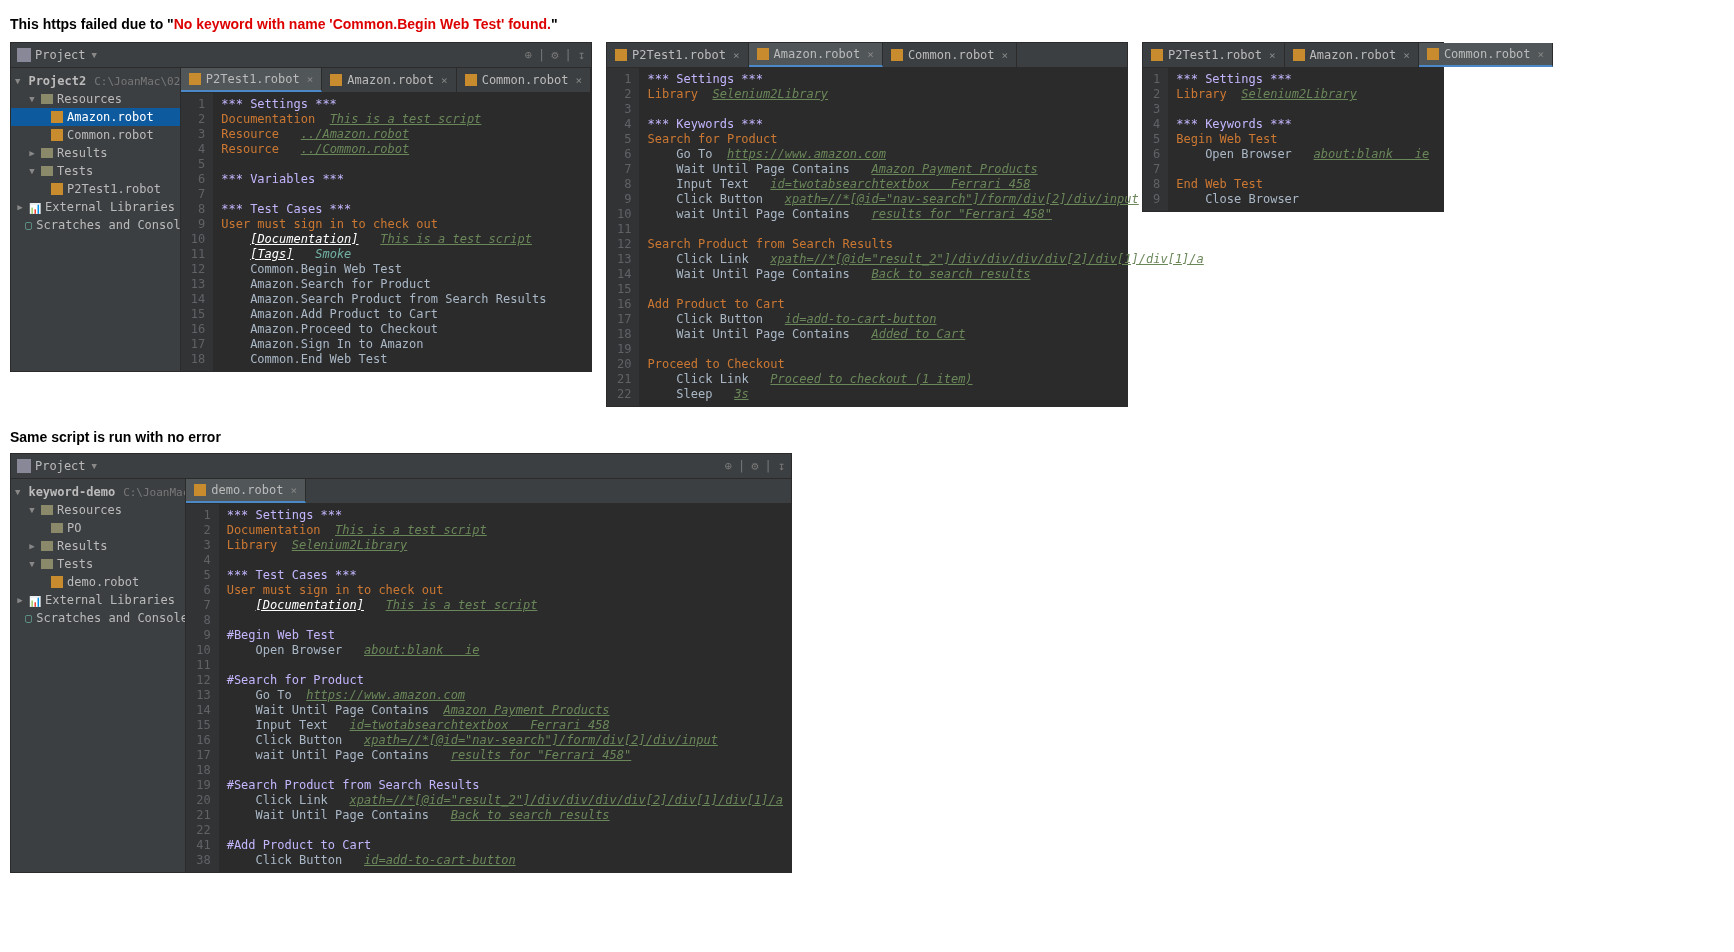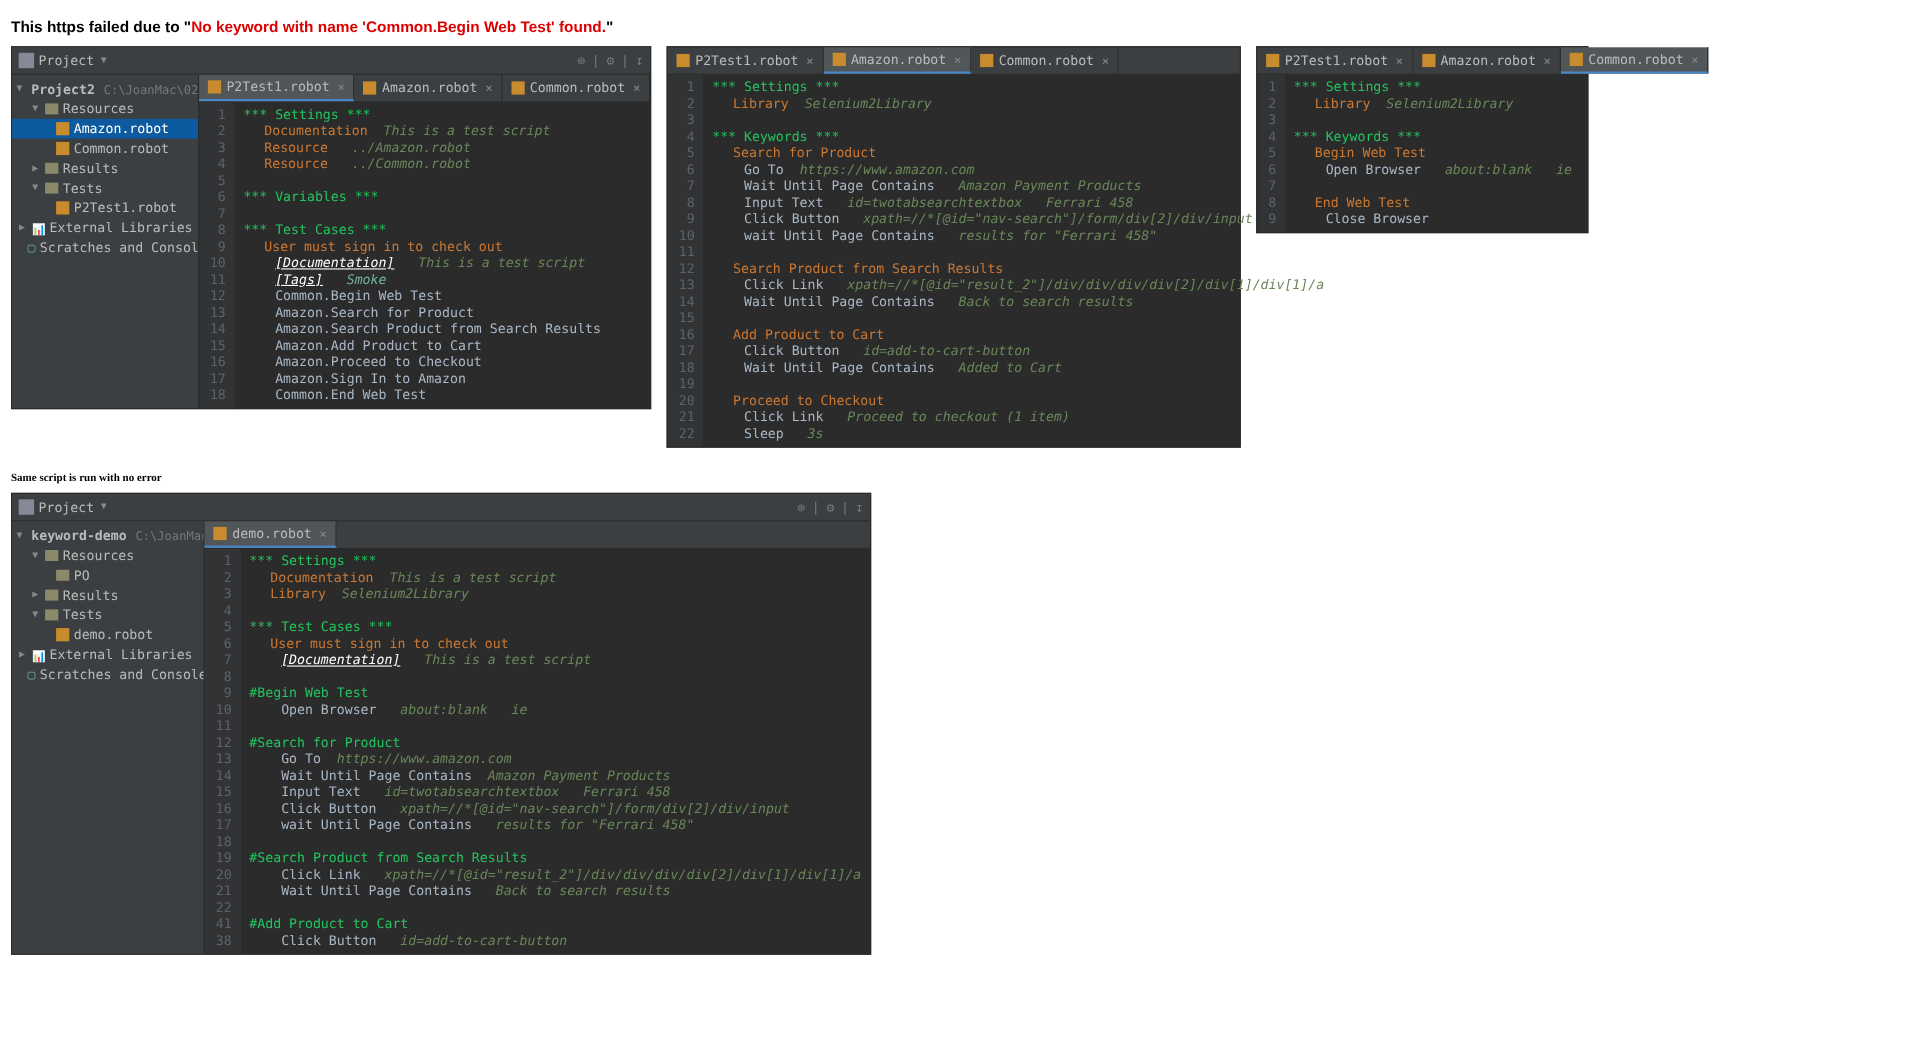--- a/index.html
+++ b/index.html
@@ -1,18 +1,18 @@
 <!DOCTYPE html>
 <html><head>
 <meta charset="utf-8">
 <style>
   body { margin:0; padding:10px; font-family:Arial,Helvetica,sans-serif; font-size:12px; background:#fff; color:#000; }
   .err-line { font-size:14px; font-weight:bold; margin:6px 0 10px 0; }
   .err-red { color:#d00; }
-  .caption { font-size:10px; font-weight:bold; margin:22px 0 8px 0;font-family:Liberation Serif, serif; }
+  .caption { font-size:14px; font-weight:bold; margin:22px 0 8px 0; }
   .row { display:flex; gap:14px; align-items:flex-start; }
   .ide { background:#3c3f41; color:#bbb; font-family:Consolas,Menlo,monospace; font-size:12px; border:1px solid #2b2b2b; display:flex; flex-direction:column; }
   .title-bar { display:flex; align-items:center; height:24px; background:#3c3f41; border-bottom:1px solid #2b2b2b; padding:0 6px; gap:8px; }
   .title-left { display:flex; align-items:center; gap:4px; flex:0 0 auto; }
   .title-ico { width:14px; height:14px; background:#889; }
   .title-text { color:#bbb; font-size:12px; }
   .title-drop { color:#888; font-size:9px; margin-left:2px;}
   .tb-icons { margin-left:auto; display:flex; gap:6px; color:#777; font-size:12px;}
   .ide-body { display:flex; }
   .sidebar { width:200px; background:#3c3f41; border-right:1px solid #2b2b2b; padding:4px 0; overflow:hidden;}
@@ -28,23 +28,23 @@
   .tabs { display:flex; background:#3c3f41; border-bottom:1px solid #2b2b2b; height:24px;}
   .tab { display:flex; align-items:center; gap:5px; padding:0 8px; border-right:1px solid #2b2b2b; color:#bbb; font-size:12px;}
   .tab.active { background:#515658; border-bottom:2px solid #4a88c7;}
   .tab.sel-amz { background:#515658; border-bottom:2px solid #4a88c7;}
   .tab-close { color:#888; font-size:11px; margin-left:2px;}
   .code-area { display:flex; background:#2b2b2b; min-height:100px;}
   .gutter { background:#313335; color:#606366; text-align:right; padding:4px 8px 4px 10px; user-select:none; line-height:15px;}
   .gutter div{height:15px;}
   .code { padding:4px 8px; line-height:15px; white-space:pre; color:#a9b7c6;}
   .code div{height:15px;}
-  .c-gray{color:#22c55e;text-align:center;}
-  .c-orange{color:#cc7832;margin-left:19px;}
-  .c-green{color:#6a8759; font-style:italic;}
+  .c-gray{color:#c4b5fd;text-align:center;}
+  .c-orange{color:#cc7832;}
+  .c-green{color:#6a8759; font-style:italic;text-decoration:underline;}
   .c-yellow{color:#ffffff;}
   .c-under{text-decoration:underline;}
   .c-teal{color:#72b2a4; font-style:italic;}
   .editor-only{border:1px solid #2b2b2b; background:#2b2b2b;}
 </style>
 </head>
 <body>
 
 <div class="err-line">
   <span>This https failed due to "</span><span class="err-red">No keyword with name 'Common.Begin Web Test' found.</span><span>"</span>

